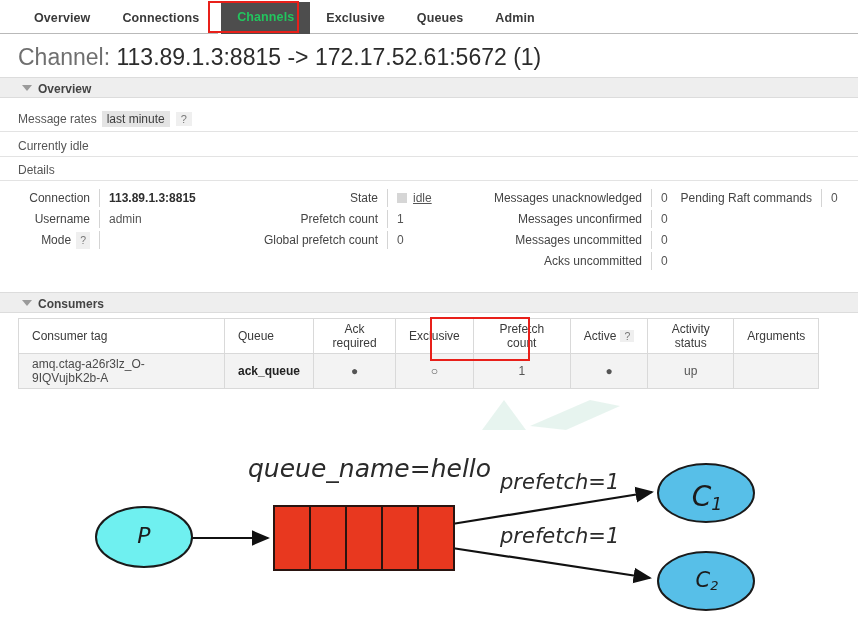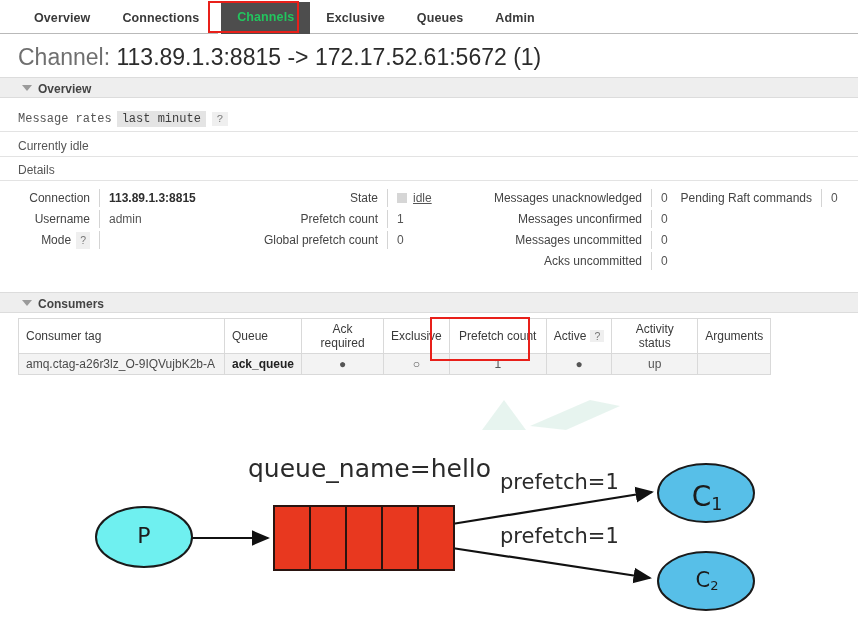--- a/index.html
+++ b/index.html
@@ -64,21 +64,21 @@
     width: 0; height: 0;
     border-left: 6px solid #9a9a9a;
     border-top: 5px solid transparent; border-bottom: 5px solid transparent;
   }
   .section-plain .stitle {
     position: absolute; left: 38px; top: 3px;
     font-size: 12px; font-weight: bold; color: #444;
   }
 
   
-  .msg-rates { position: absolute; left: 18px; top: 111px; display: flex; align-items: center; font-family: Liberation Mono, monospace; }
+  .msg-rates { position: absolute; left: 18px; top: 111px; display: flex; align-items: center; }
   .msg-rates .lbl { font-size: 12px; color: #555; }
   .msg-rates .chip {
     font-size: 12px; color: #3d3d3d; background: #e4e4e4;
     padding: 1px 5px; margin-left: 5px;
   }
   .msg-rates .help {
     font-size: 11px; color: #777; background: #efefef;
     padding: 1px 5px; margin-left: 6px;
   }
   .rule {
@@ -105,40 +105,40 @@
   .state-box {
     display: inline-block; width: 10px; height: 10px; background: #d6d6d6;
     vertical-align: middle; margin-right: 6px;
   }
   .state-link { color: #555; text-decoration: underline; font-size: 12px; }
 
   
   .ctable { position: absolute; left: 18px; top: 318px; border-collapse: collapse; }
   .ctable th, .ctable td {
     border: 1px solid #d9d9d9; font-size: 12px; font-weight: normal;
-    padding: 3px 7px; color: #3f3f3f; height: 20px;
+    padding: 3px 13px; color: #3f3f3f; height: 20px;
   }
   .ctable th { background: #ffffff; text-align: left; color: #3a3a3a; }
   .ctable th.c { text-align: center; }
   .ctable td { background: #f3f3f3; color: #555; }
   .ctable td.c { text-align: center; }
   .ctable td.tag { background: #f3f3f3; color: #4a4a4a; }
   .ctable td.qname { font-weight: bold; color: #222; background: #f3f3f3; }
   .th-help {
     font-size: 10.5px; color: #777; background: #efefef; padding: 0 4px; margin-left: 4px;
   }
   .dot-filled { font-size: 11px; color: #333; }
   .dot-hollow { font-size: 10px; color: #888; }
   .table-highlight {
     position: absolute; left: 430px; top: 317px; width: 100px; height: 44px;
     border: 2px solid #e8201a; pointer-events: none;
   }
 
   
-  .diagram { position: absolute; left: 0; top: 396px; width: 759px; height: 227px; }
+  .diagram { position: absolute; left: 0; top: 396px; width: 759px; height: 227px; font-style: italic; }
   .watermark {
     position: absolute; left: 470px; top: 0px; width: 180px; height: 40px;
     opacity: 0.18; pointer-events: none;
   }
   .dlabel { position: absolute; font-family: "DejaVu Sans", sans-serif; color: #2a2a2a; }
   .q-name { left: 248px; top: 58px; font-size: 25px; }
   .pf1 { left: 500px; top: 74px; font-size: 21px; }
   .pf2 { left: 500px; top: 128px; font-size: 21px; }
   .node-label {
     position: absolute; font-family: "DejaVu Sans", sans-serif;

